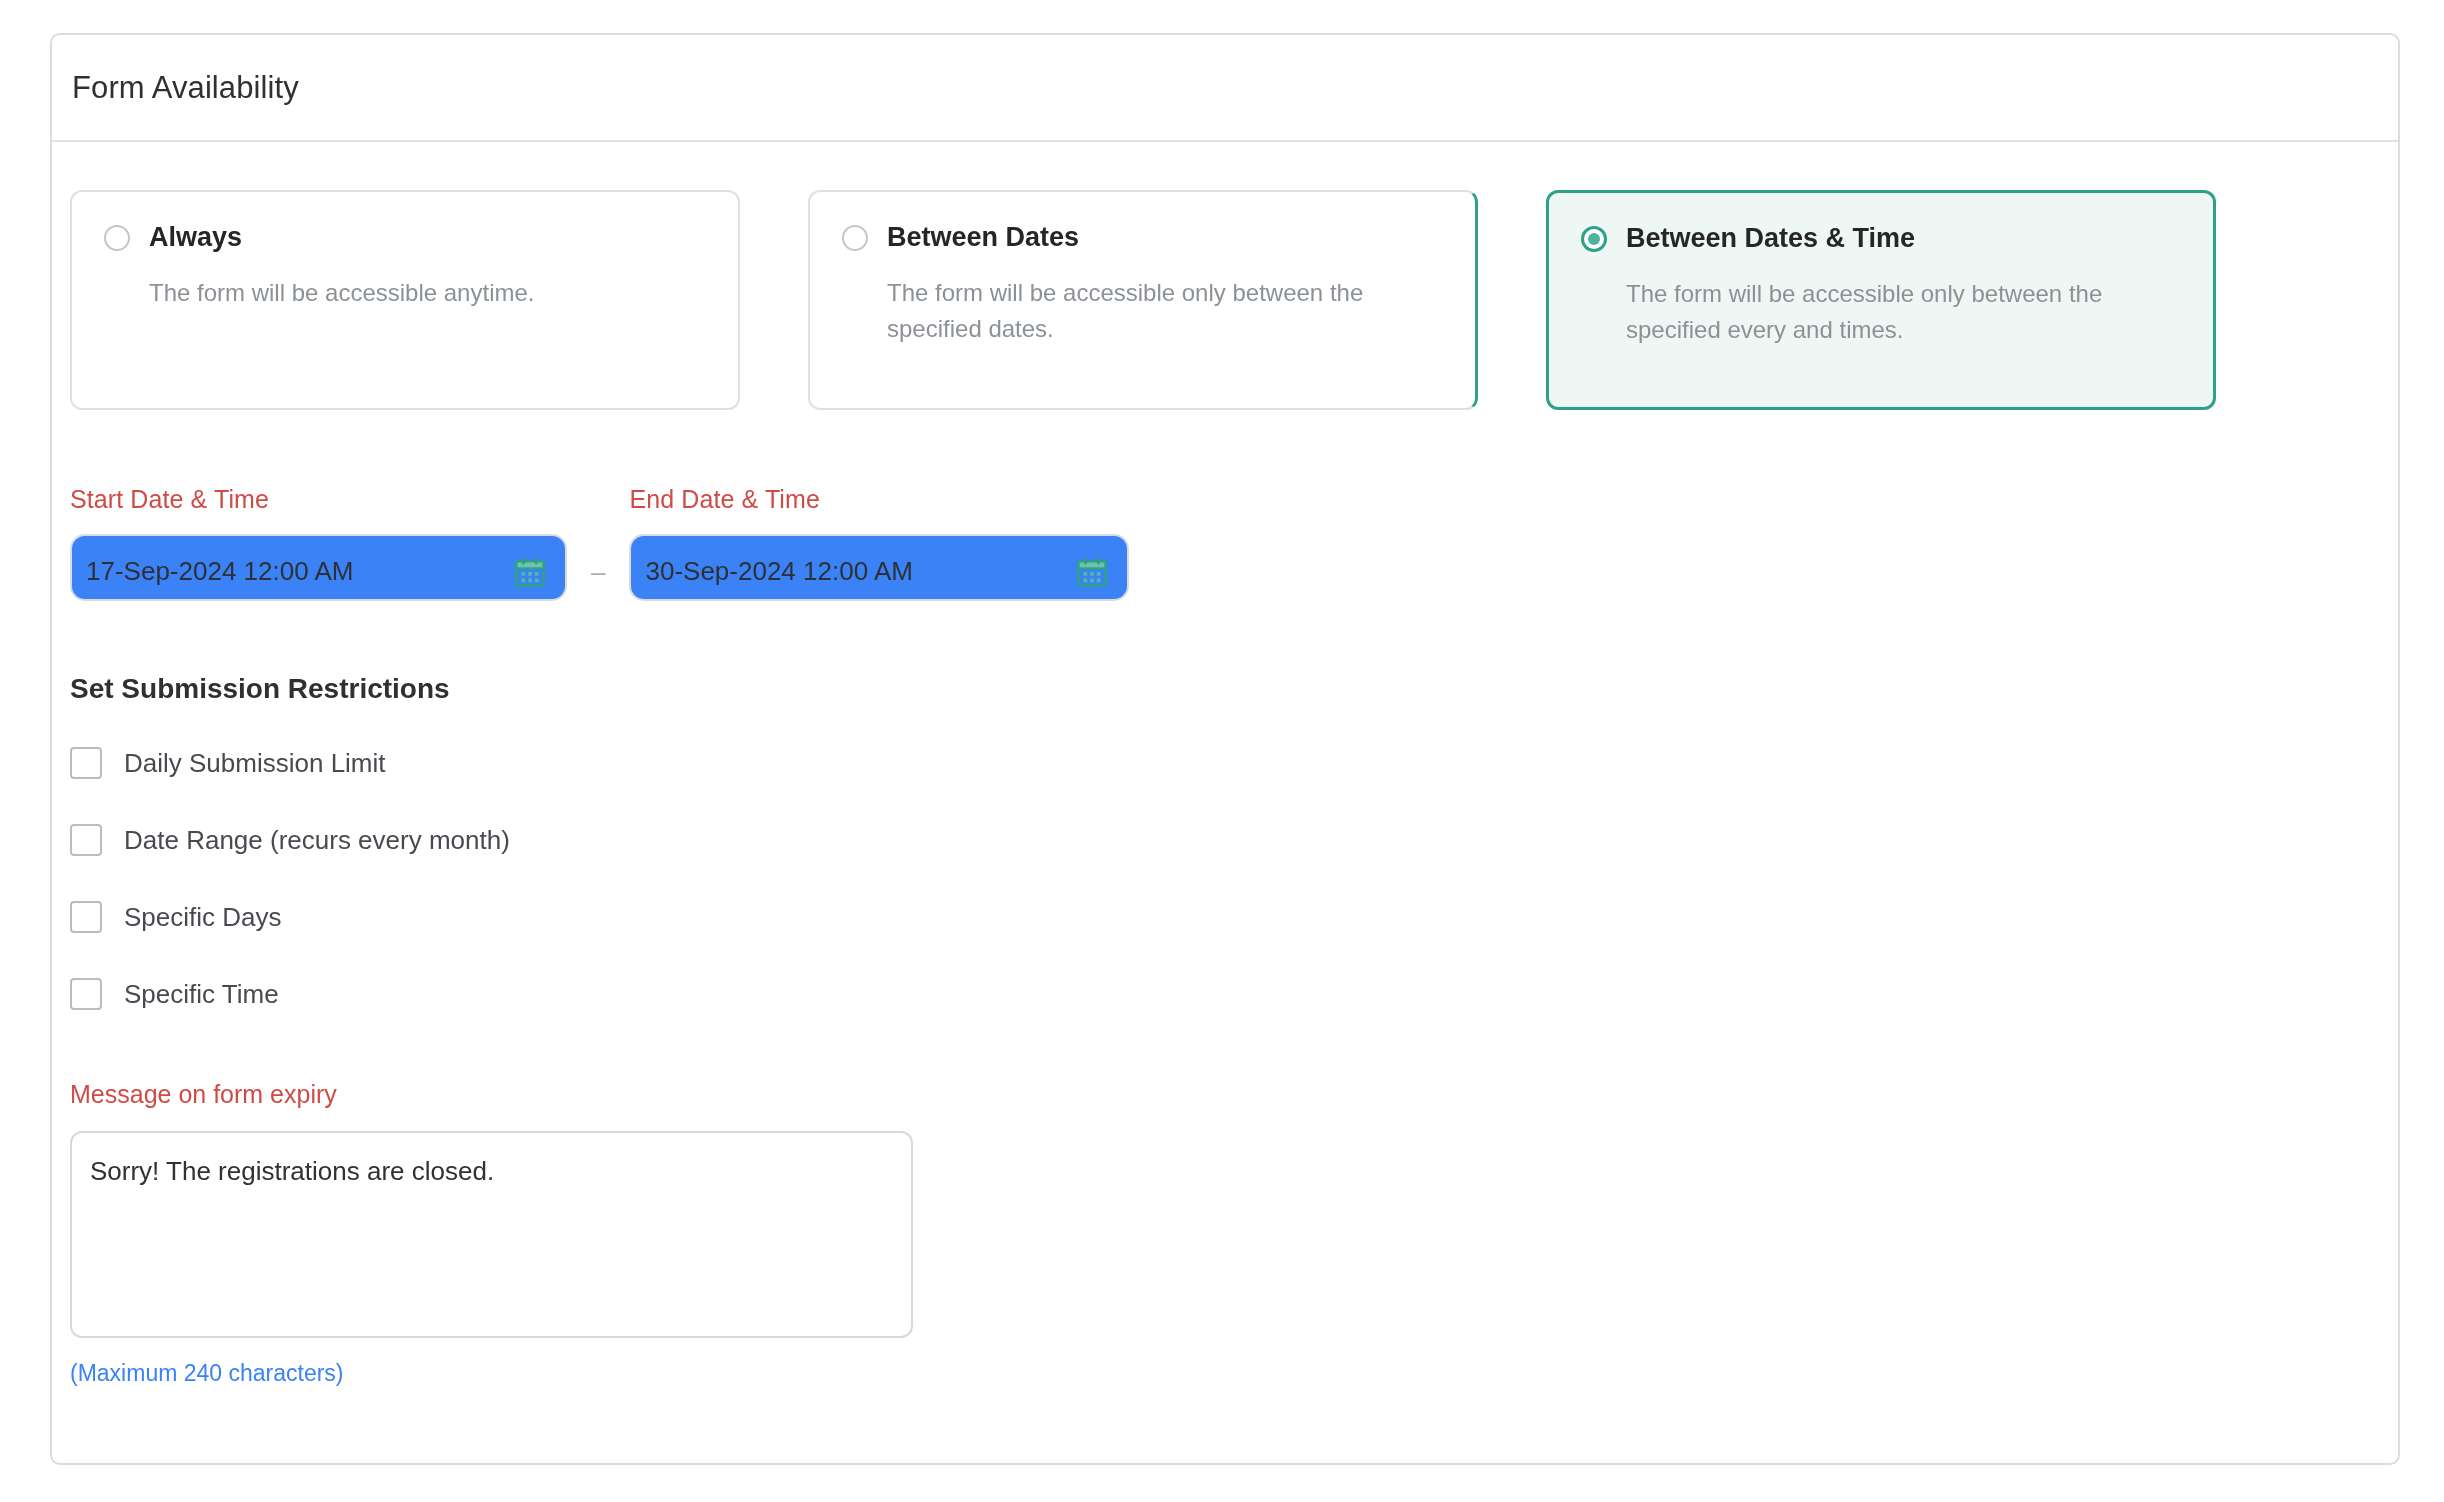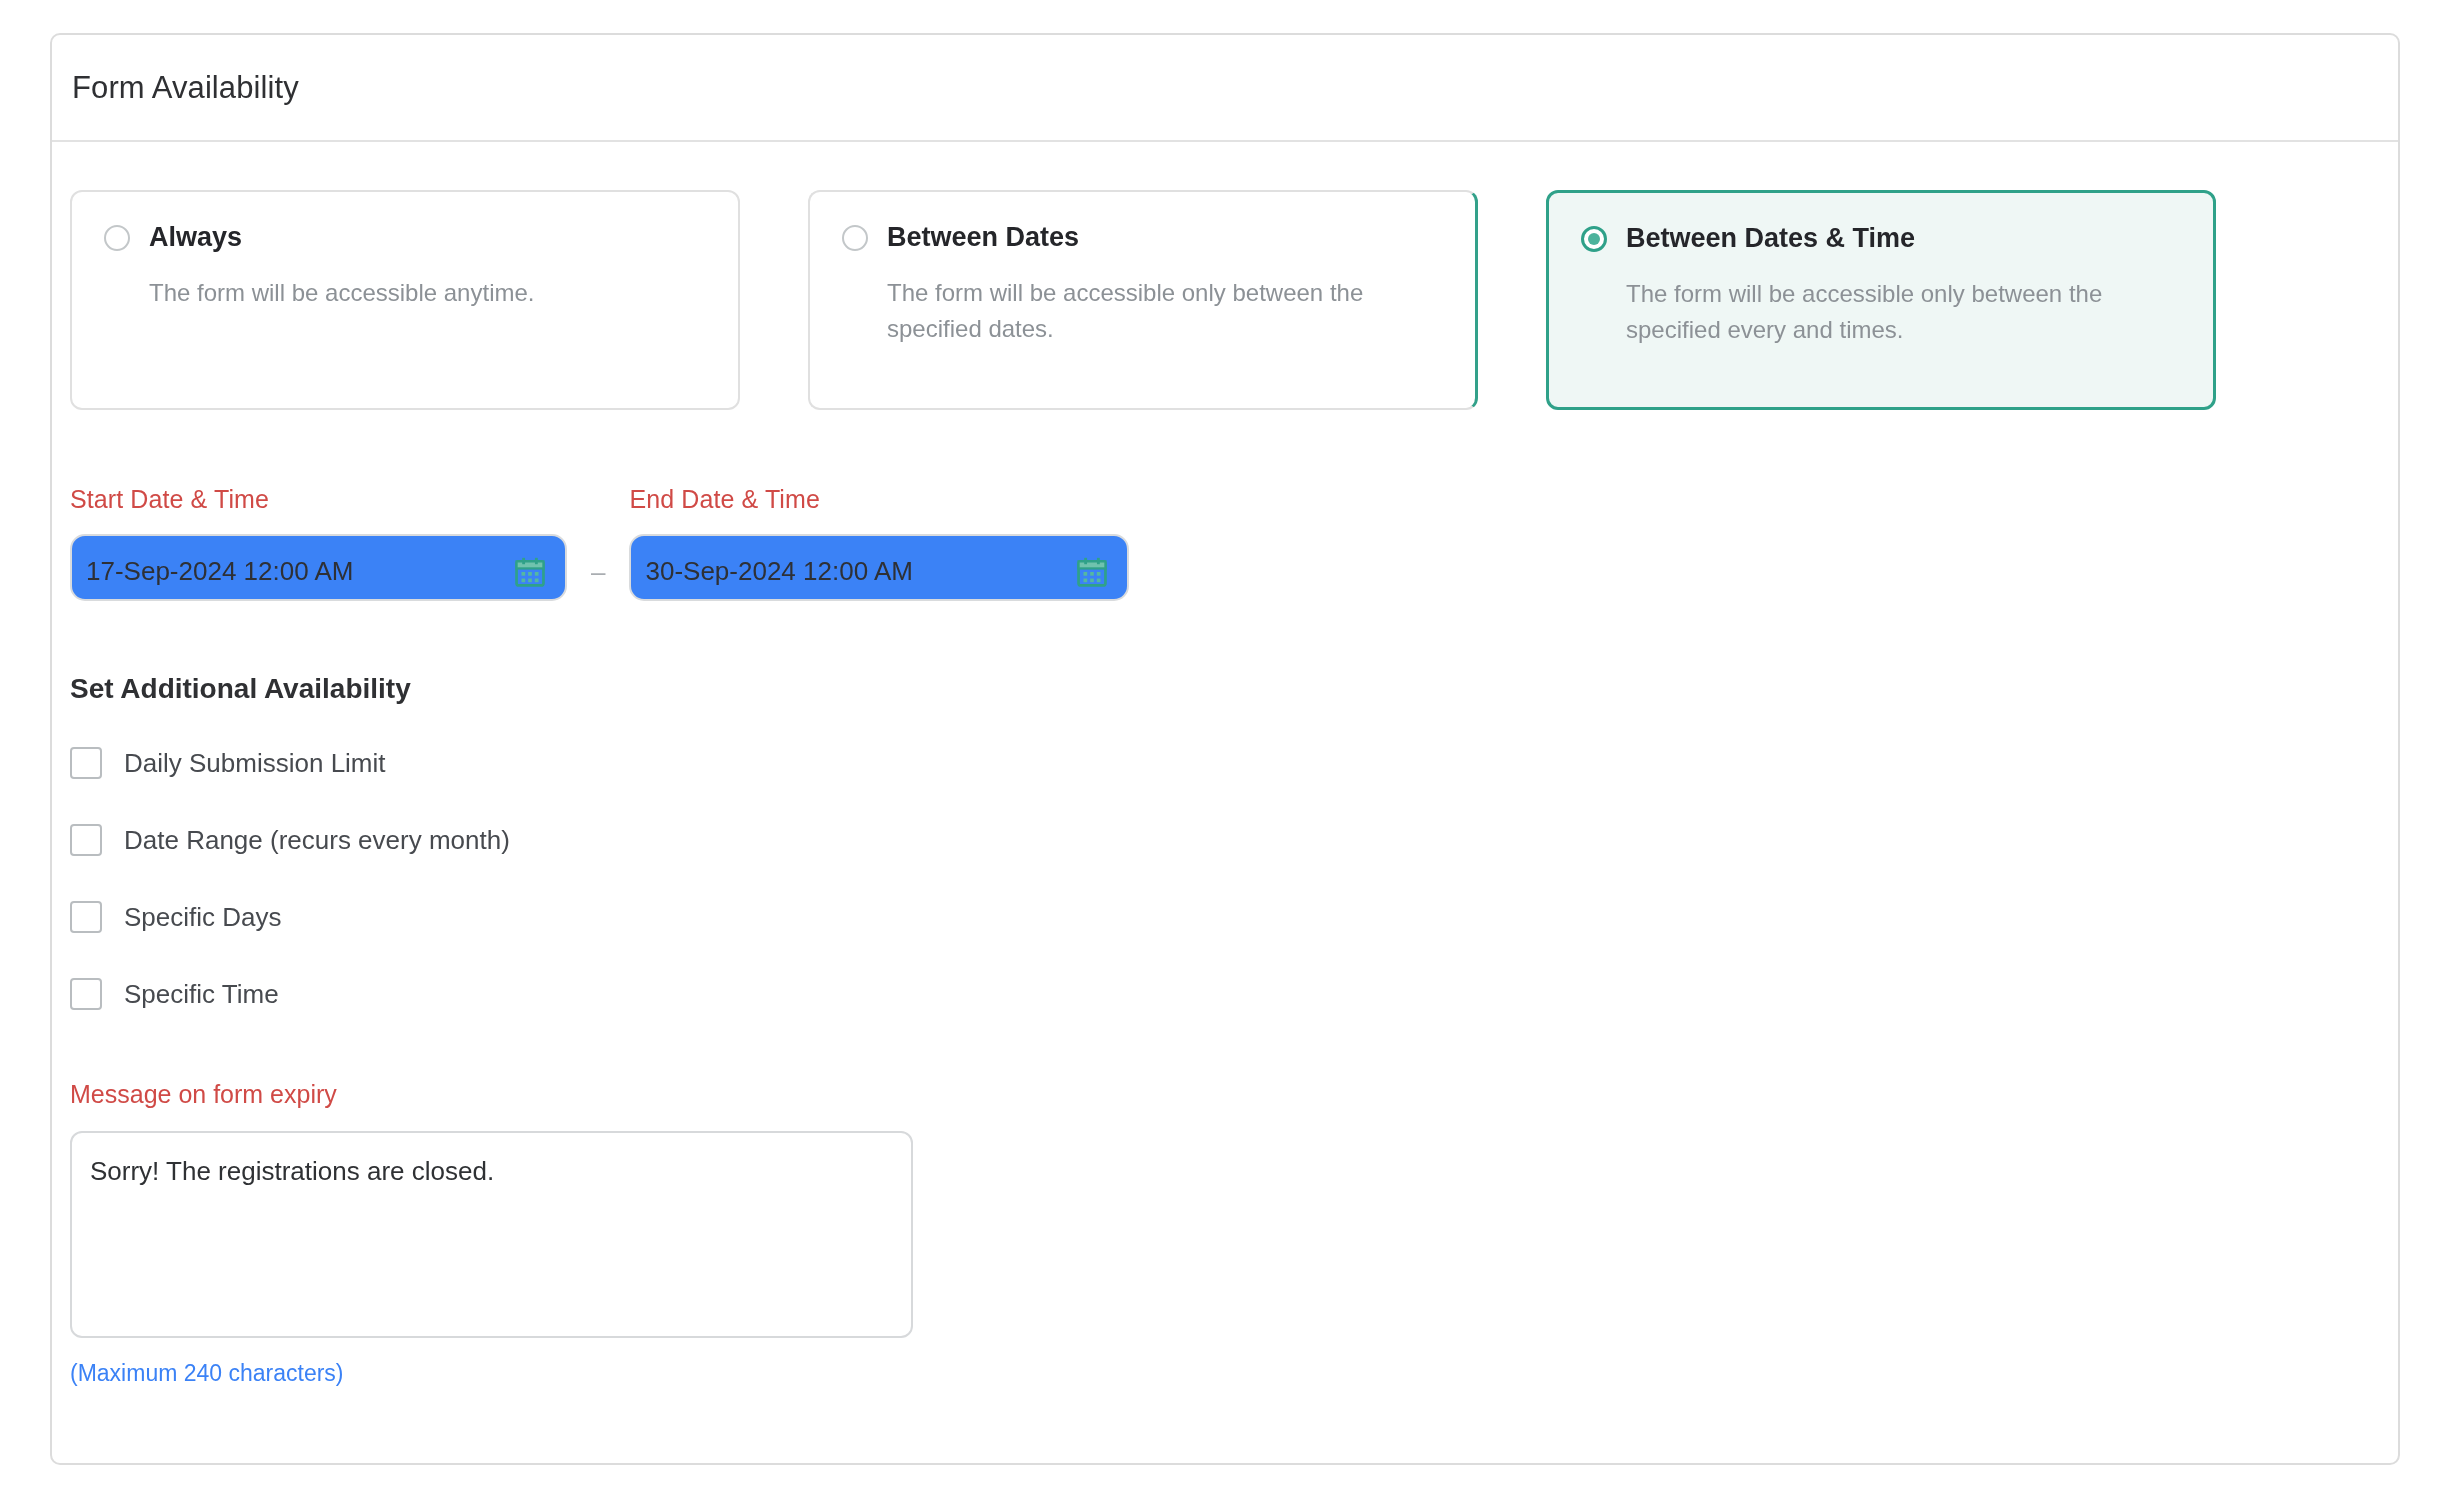--- a/index.html
+++ b/index.html
@@ -292,21 +292,21 @@
               <rect x="6" y="16.6" width="2.6" height="2.6" fill="#55b8a1"></rect>
               <rect x="10.7" y="16.6" width="2.6" height="2.6" fill="#55b8a1"></rect>
               <rect x="15.4" y="16.6" width="2.6" height="2.6" fill="#55b8a1"></rect>
             </svg>
           </span>
         </div>
       </div>
 
     </div>
 
-    <div class="section-title">Set Additional Availability</div>
+    <div class="section-title">Set Submission Restrictions</div>
 
     <div class="check-list">
       <div class="check-row">
         <span class="checkbox"></span>
         <span class="check-label">Daily Submission Limit</span>
       </div>
       <div class="check-row">
         <span class="checkbox"></span>
         <span class="check-label">Date Range (recurs every month)</span>
       </div>

